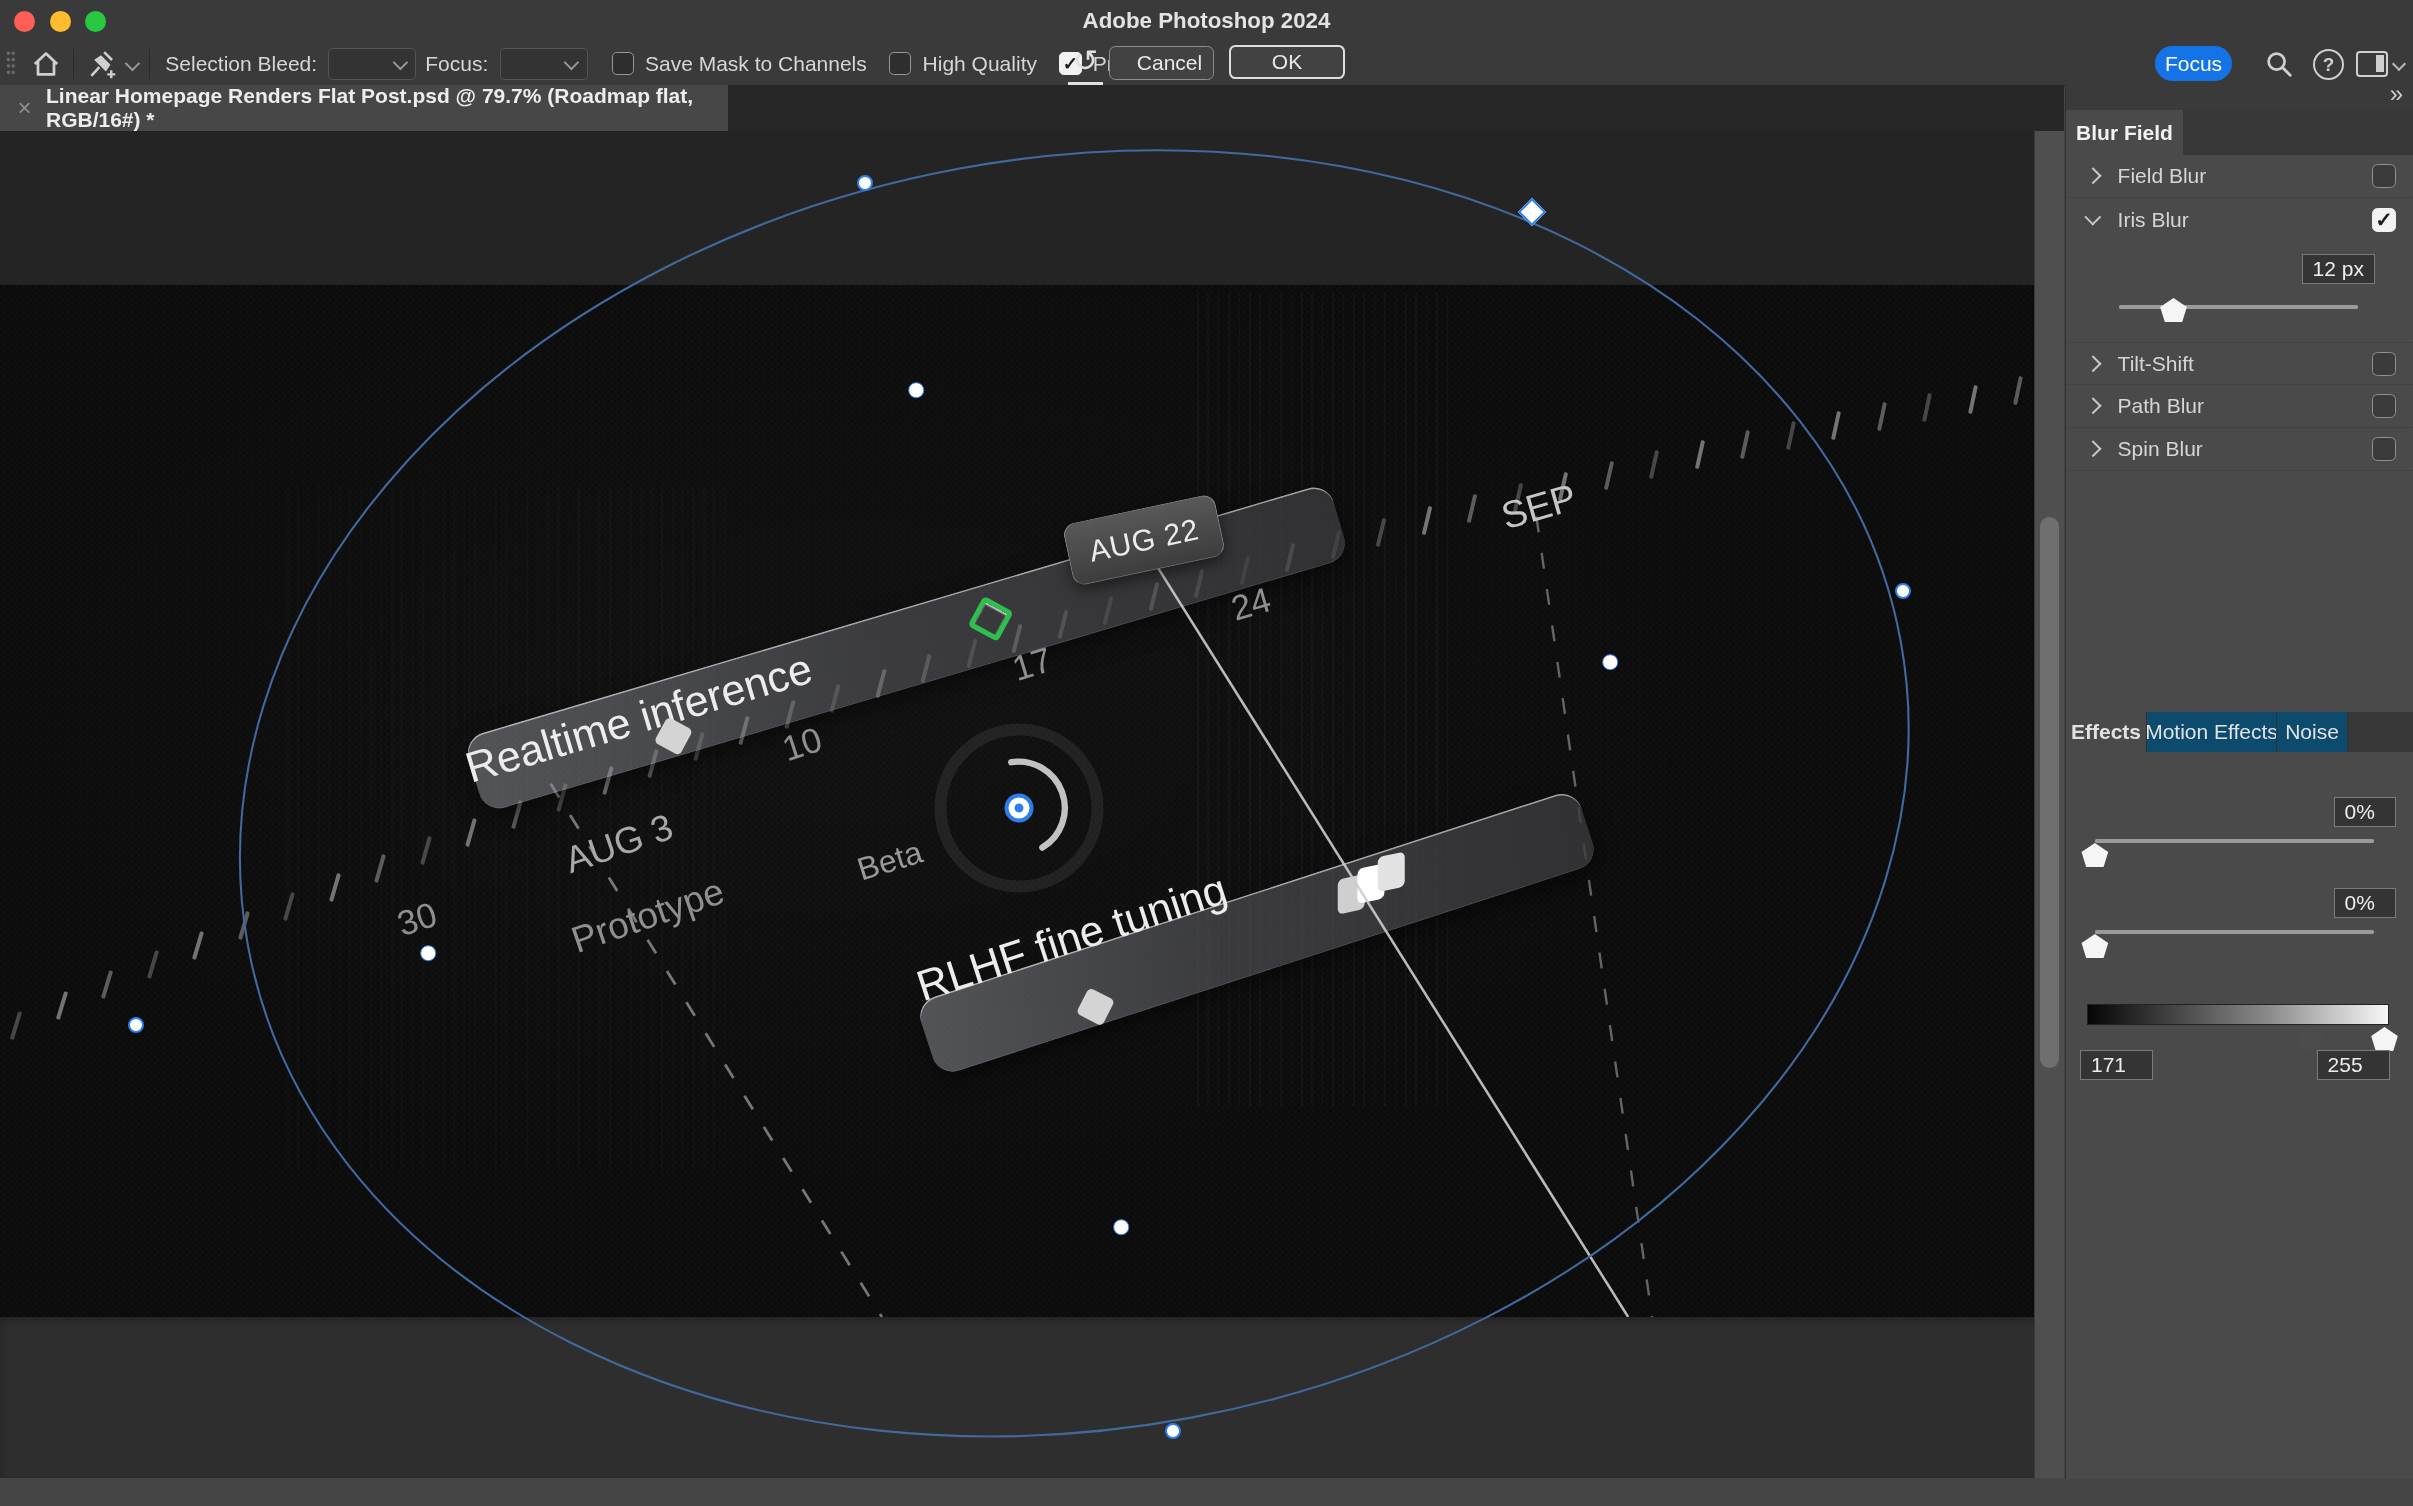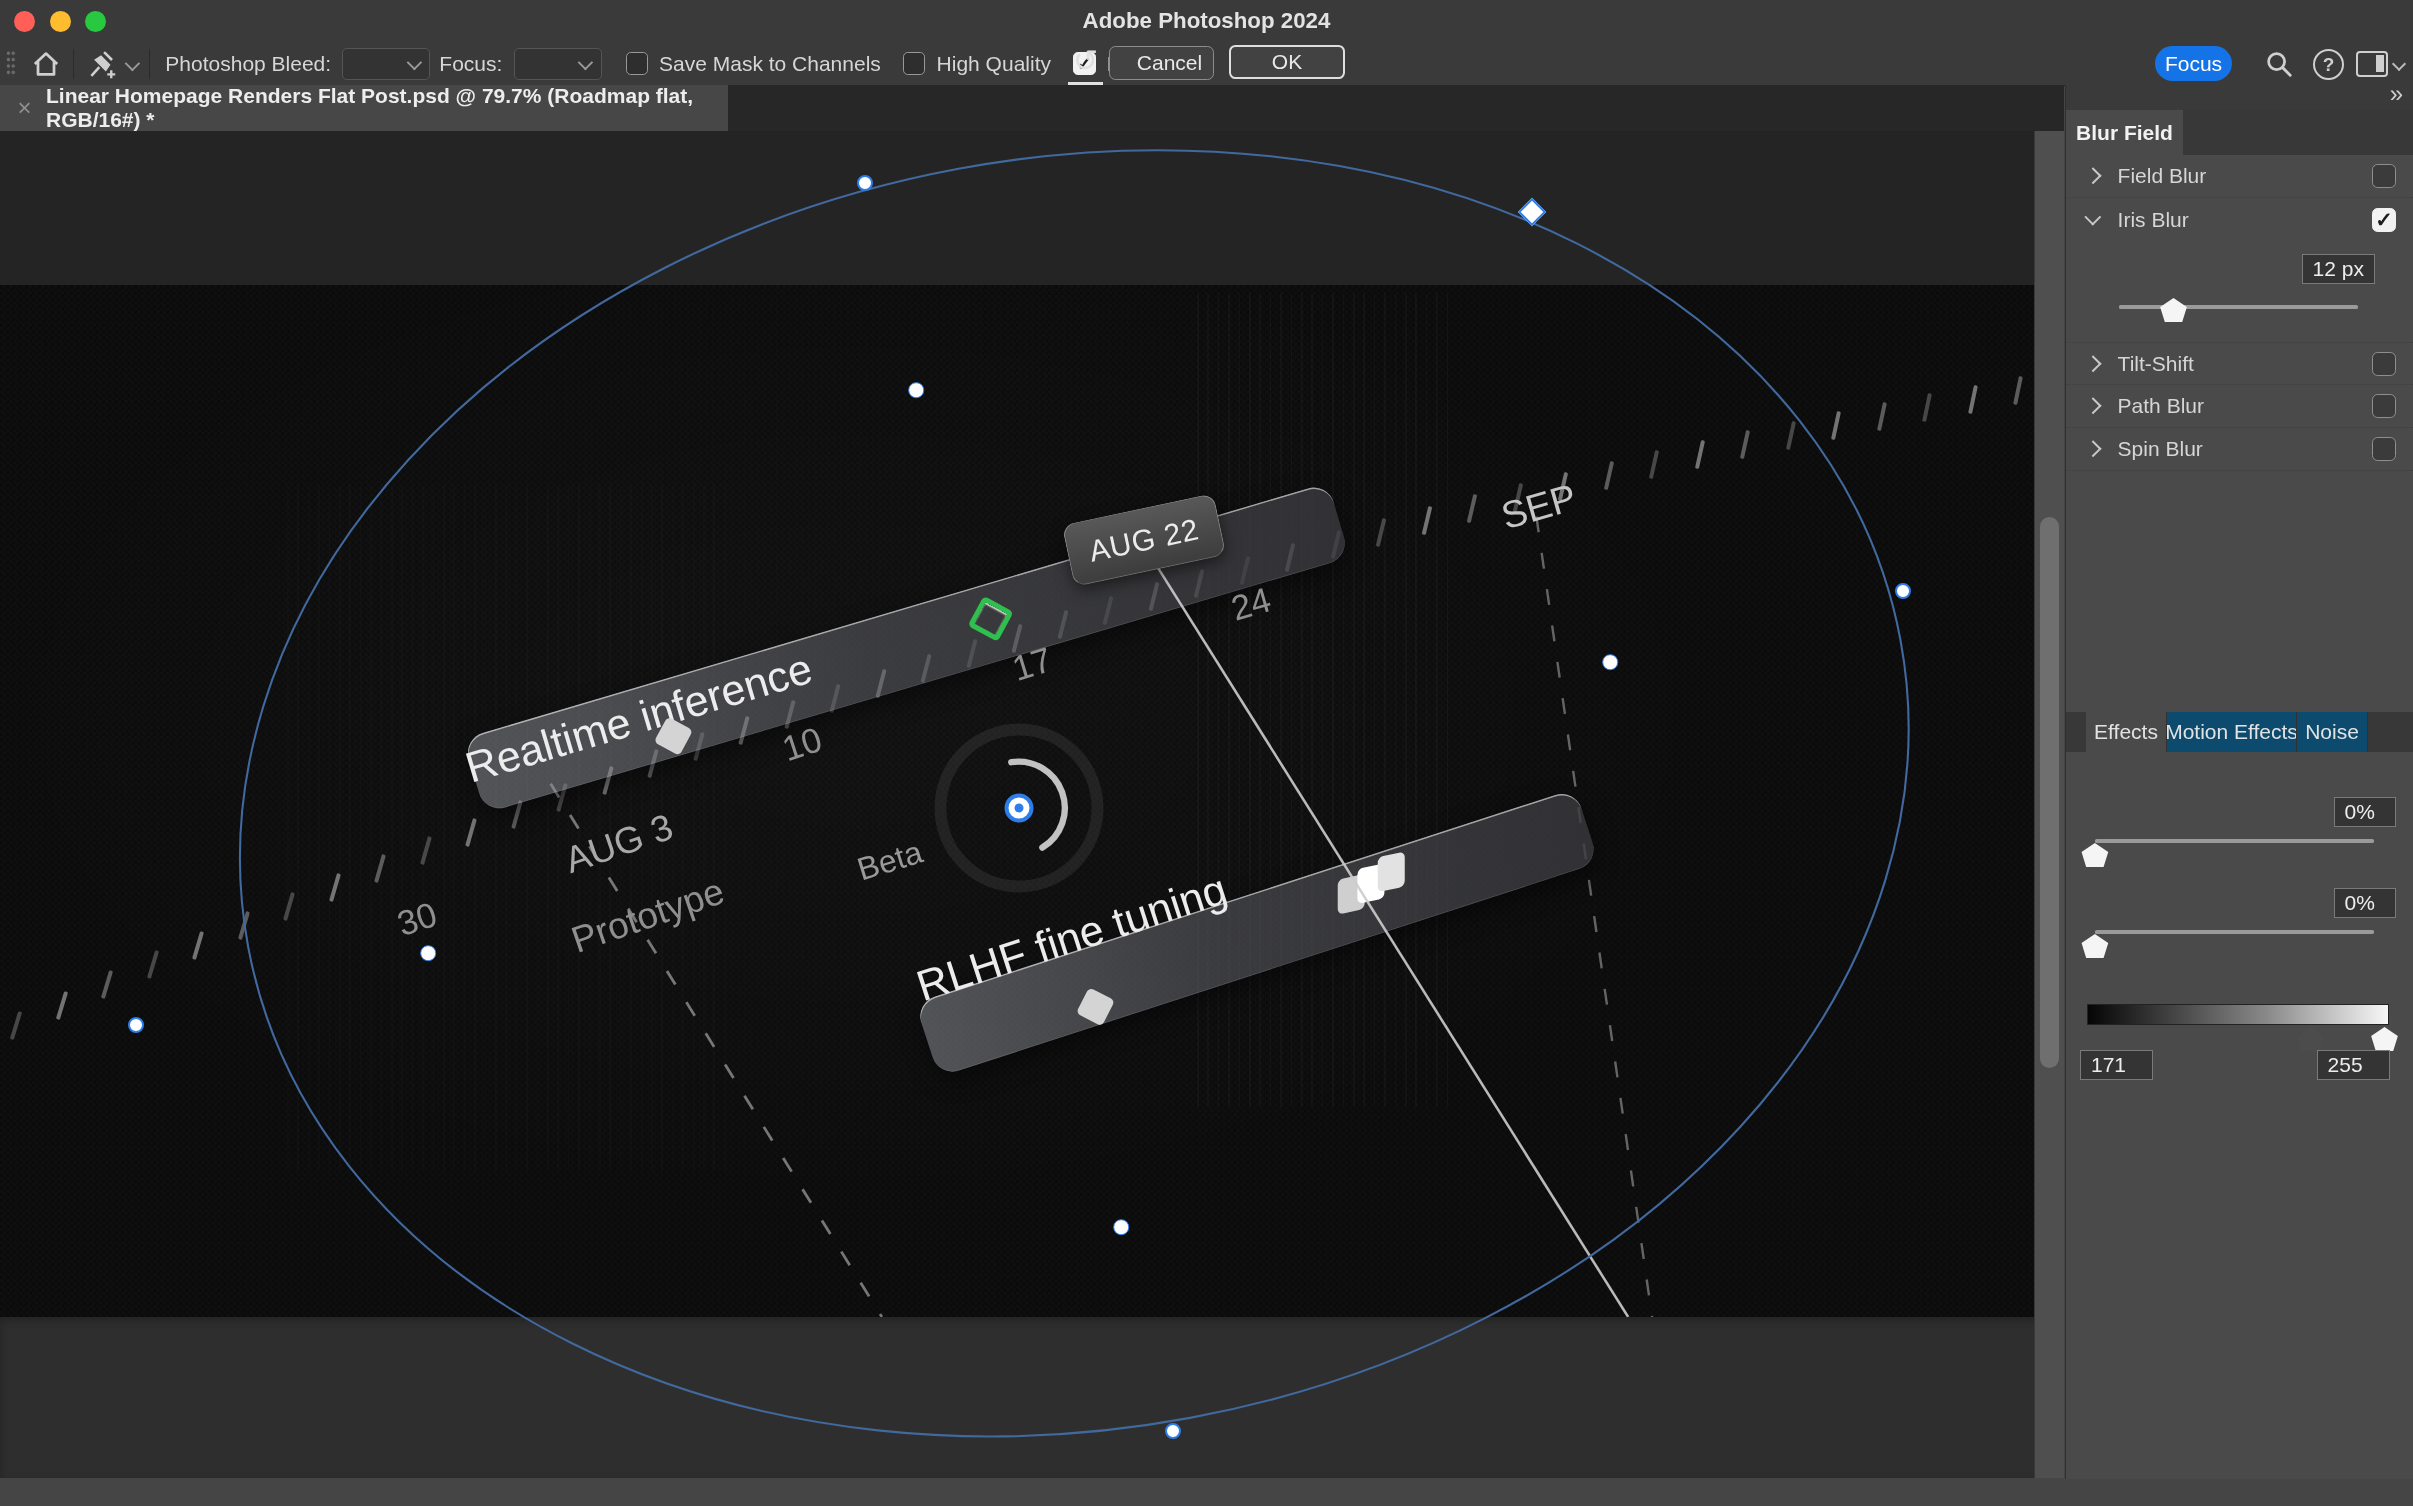--- a/index.html
+++ b/index.html
@@ -109,21 +109,21 @@
         display:flex;align-items:center;padding:0 9.6px;box-sizing:border-box;}
   .track{position:absolute;height:4px;background:#9a9a9a;border-radius:1.6px;}
   .thumb{position:absolute;width:29px;height:24px;background:#f5f5f5;
          clip-path:polygon(50% 0,96% 38%,80% 100%,20% 100%,4% 38%);
          filter:drop-shadow(0 0 2px rgba(0,0,0,.9));}
   .thumb.dark{background:#4c4c4c;filter:drop-shadow(0 0 2px rgba(0,0,0,1)) drop-shadow(0 0 0.8px #999);}
   .plabel{color:#d6d6d6;}
   .etabs{position:absolute;left:0;top:627px;width:349px;height:40px;background:#383838;display:flex;}
   .etab{height:40px;display:flex;align-items:center;justify-content:center;color:#e2e2e2;background:#0c4a6e;
         border-right:1.6px solid #313131;white-space:nowrap;overflow:hidden;}
-  .etab.active{background:#4a4a4a;font-weight:400;margin-left:20px;}
+  .etab.active{background:#4a4a4a;font-weight:700;}
   .grad{position:absolute;left:21px;top:919px;width:300px;height:19px;border:0.8px solid #222;
         background:linear-gradient(90deg,#050505,#8a8a8a 60%,#f7f7f7);}
   
   .statusbar{position:absolute;left:0;top:1478px;width:2413px;height:29px;background:#454545;font-size:21px;color:#e0e0e0;}
   .zoombox{position:absolute;left:0;top:0;width:180px;height:29px;background:#3d3d3d;display:flex;
            align-items:center;justify-content:center;}
   .dimbox{position:absolute;left:180px;top:0;width:589px;height:29px;background:#575757;display:flex;
           align-items:center;}
   .dim-chev{width:8.8px;height:8.8px;border-right:2.4px solid #ddd;border-top:2.4px solid #ddd;transform:rotate(45deg);
             margin-left:72px;}
@@ -155,21 +155,21 @@
           <g stroke="#cfcfcf" stroke-width="3.2" fill="none">
             <path d="M8 36 L18 25"></path>
             <path d="M20 12 L30 22 L26 28 L14 16 Z" fill="#cfcfcf"></path>
             <path d="M24 6 L34 16"></path>
             <path d="M33 29 v10 M28 34 h10" stroke-width="3"></path>
           </g>
         </svg>
     </div>
     <div class="dd-chev" style="margin:0 0 0 6.4px"></div>
     <div class="vsep"></div>
-    <span class="plabel" style="margin-left:4.8px">Photoshop Bleed:</span>
+    <span class="plabel" style="margin-left:4.8px">Selection Bleed:</span>
     <div class="dropdown" style="margin-left:11.2px">
       <span></span>
       <div class="dd-chev"></div>
     </div>
     <span class="plabel" style="margin-left:9px">Focus:</span>
     <div class="dropdown" style="margin-left:11.2px">
       <span></span>
       <div class="dd-chev"></div>
     </div>
     <div class="cb" style="margin-left:24px"></div>

